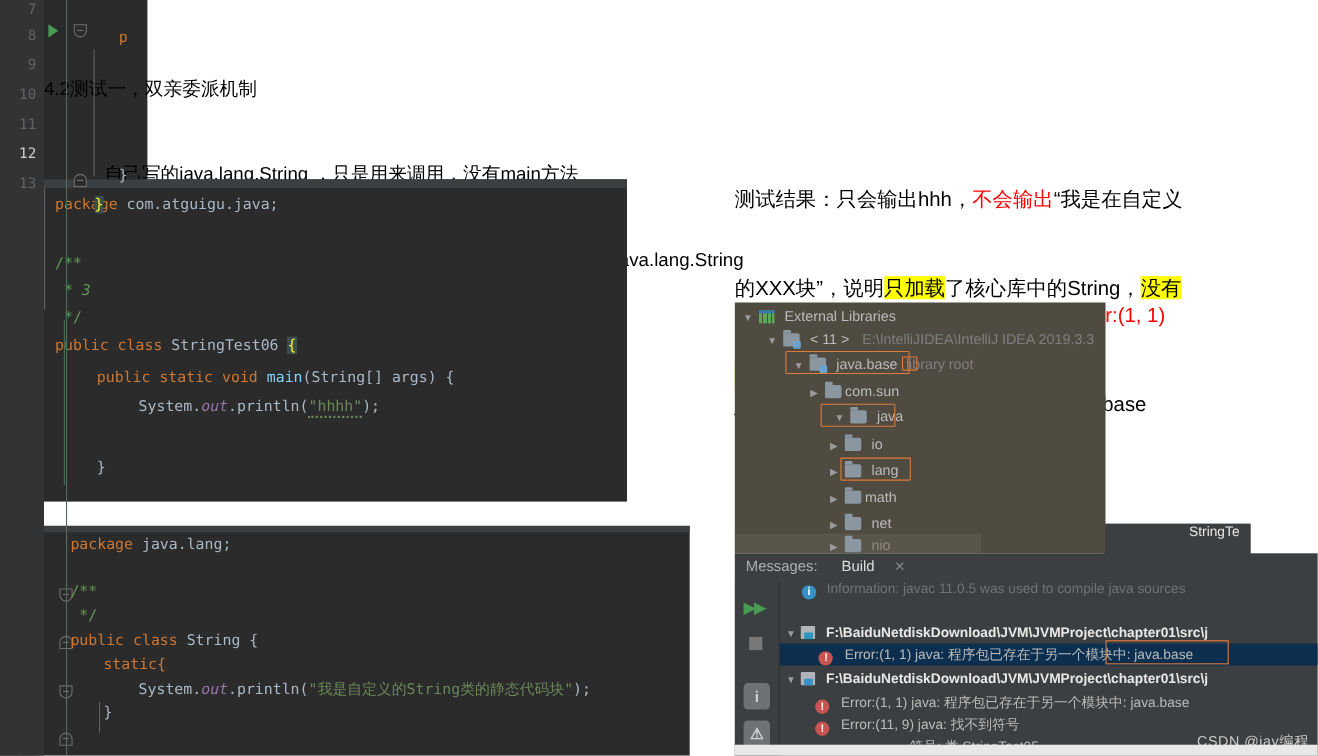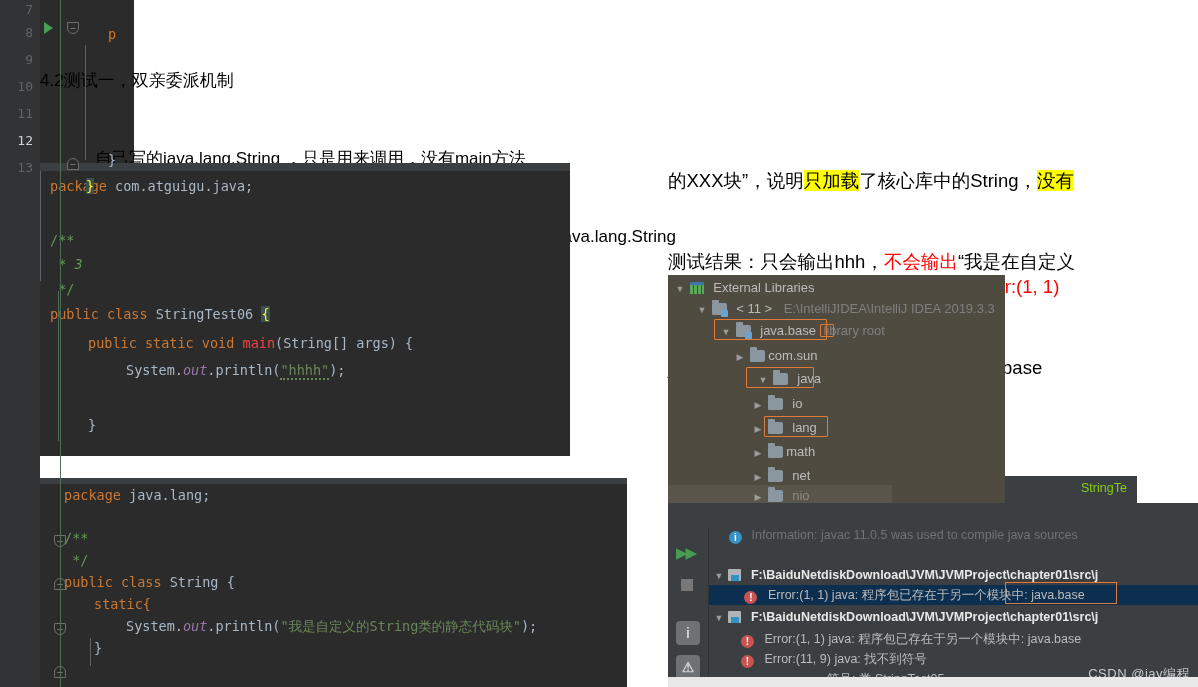--- a/index.html
+++ b/index.html
@@ -38,21 +38,21 @@
   }
   .gutter .gl { display:block; padding-right:6px; }
   .code-area { position:absolute; top:0; bottom:0; right:0; }
   .cl { display:block; white-space:pre; font-size:13.5px; color:#a9b7c6; }
 
   .kw   { color:#cc7832; }
   .cmt  { color:#629755; }
   .cmti { color:#629755; font-style:italic; }
   .str  { color:#6a8759; }
   .cls  { color:#a9b7c6; }
-  .mtd  { color:#ef4444; }
+  .mtd  { color:#7dd3fc; }
   .fld  { color:#9876aa; font-style:italic; }
   .var  { color:#a9b7c6; }
   .brc  { color:#a9b7c6; }
   .brace-hl { background:#3b514d; color:#ffef28; }
   .sel-new { background:#524c3f; }
   .squig { border-bottom: 2px dotted #6a8759; }
 
   .run-tri {
     position:absolute; width:0; height:0;
     border-left: 9px solid #499c54;
@@ -87,23 +87,23 @@
   }
   #ed-right .rgut {
     position:absolute; left:0; top:0; width:40px; bottom:0;
     background:#313335; color:#606366; font-size:13px; text-align:right;
   }
   #ed-right .rgl { display:block; padding-right:7px; }
   #ed-right .rcode { position:absolute; left:40px; top:0; right:0; bottom:0; }
   #ed-right .rcl { display:block; white-space:pre; font-size:13.5px; color:#a9b7c6; }
   #ed-right-status {
     position:absolute; left:1003px; top:476px; width:134px; height:32px;
-    background:#3c3f41; color:#84cc16; font-size:12.5px;
+    background:#3c3f41; color:#e5e5e5; font-size:12.5px;
     font-family:"Liberation Sans", sans-serif;
-    padding-top:5px; padding-left:78px; overflow:hidden; white-space:nowrap;
+    padding-left:78px; overflow:hidden; white-space:nowrap;
   }
 
   
   #ide-right { position:absolute; left:668px; top:275px; width:530px; height:412px; }
 
   #proj-tree {
     position:absolute; left:0; top:0; width:337px; height:228px;
     background:#4f4b41; color:#bbbbbb;
     font-family:"Liberation Sans", sans-serif; font-size:13px;
     overflow:hidden;
@@ -192,22 +192,22 @@
 
 <div id="root">
 
   <div class="prose" id="hdr-block">
     <span class="ln">4.2测试一，双亲委派机制</span>
     <span class="ln indent">自己写的java.lang.String ，只是用来调用，没有main方法</span>
     <span class="ln indent"><span>测试</span><span class="red">加载</span><span>的</span><span class="hl">是</span><span>Java核心库中的java.lang.String ，</span><span class="hl">还是</span><span>自己写的java.lang.String</span></span>
   </div>
 
   <div class="prose" id="res-block">
+    <span class="ln"><span>测试结果：只会输出hhh，</span><span class="red">不会输出</span><span>“我是在自定义</span></span>
     <span class="ln"><span>的XXX块”，说明</span><span class="hl">只加载</span><span>了核心库中的String，</span><span class="hl">没有</span></span>
-    <span class="ln"><span>测试结果：只会输出hhh，</span><span class="red">不会输出</span><span>“我是在自定义</span></span>
     <span class="ln"><span class="hl">加载</span><span>自己写的String</span></span>
   </div>
 
   <div class="prose" id="jdk-block">
     <span class="ln"><span>而我的jdk版本是11，所以，</span><span class="red">直接出现Error:(1, 1)</span></span>
     <span class="ln">java: 程序包已存在于另一个模块中: java.base</span>
   </div>
 
   <div class="editor" id="ed-top">
     <div class="ed-top-strip"></div>
@@ -365,20 +365,25 @@
 
       <div class="tree-row-hl" style="left:0; top:210px; width:224px; height:18px;"></div>
       <div class="tnode" style="left:84px; top:211px; color:#8f8a80;">
         <span class="tri">▶</span>
         <span class="fold-ic"></span>
         <span style="margin-left:6px;">nio</span>
       </div>
     </div>
 
     <div id="build">
+      <div id="build-tabbar">
+        <span class="lbl">Messages:</span>
+        <span class="tabname">Build</span>
+        <span class="xic">✕</span>
+      </div>
 
       <div id="build-side">
         <div class="side-btn rerun" style="top:12px;">▶▶</div>
         <div class="side-btn stopsq" style="top:50px;"></div>
         <div class="side-btn circ-ic" style="top:92px;">i</div>
         <div class="side-btn circ-ic" style="top:126px;">⚠</div>
       </div>
       <div id="build-sep"></div>
 
       <div id="build-list">

